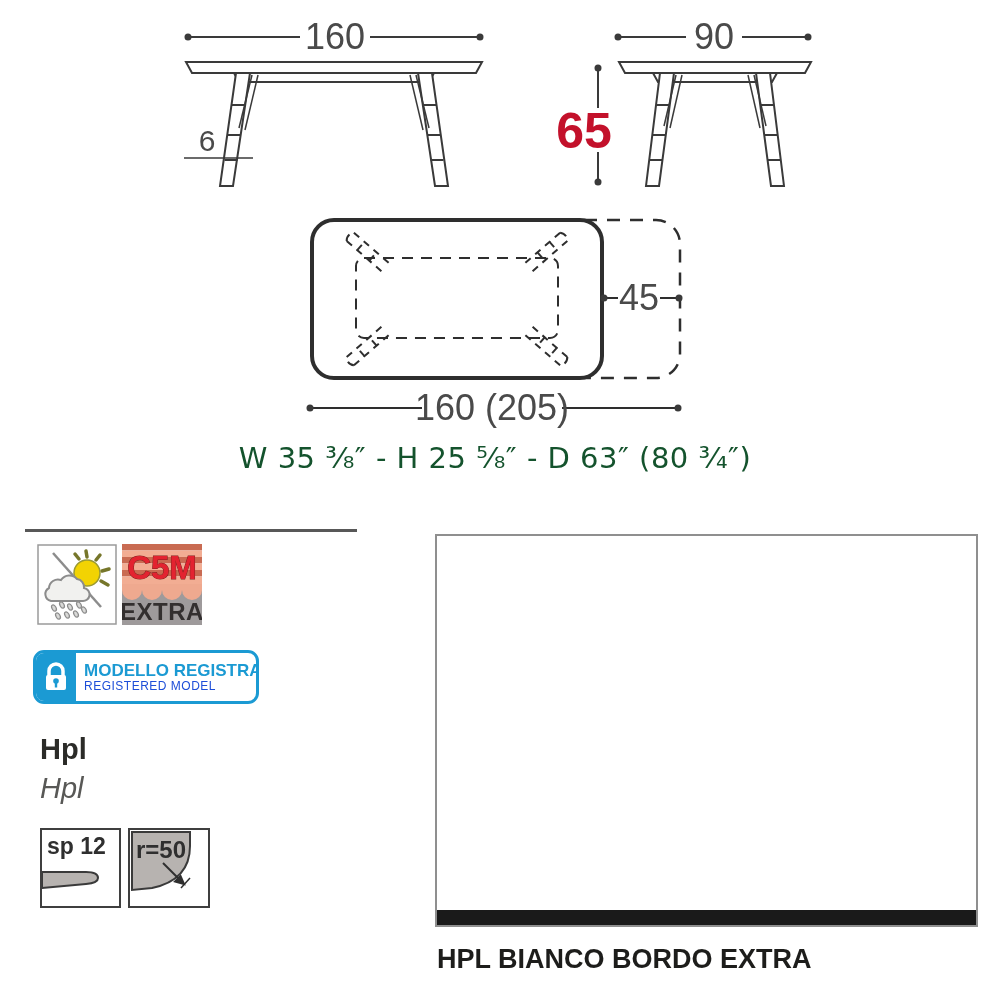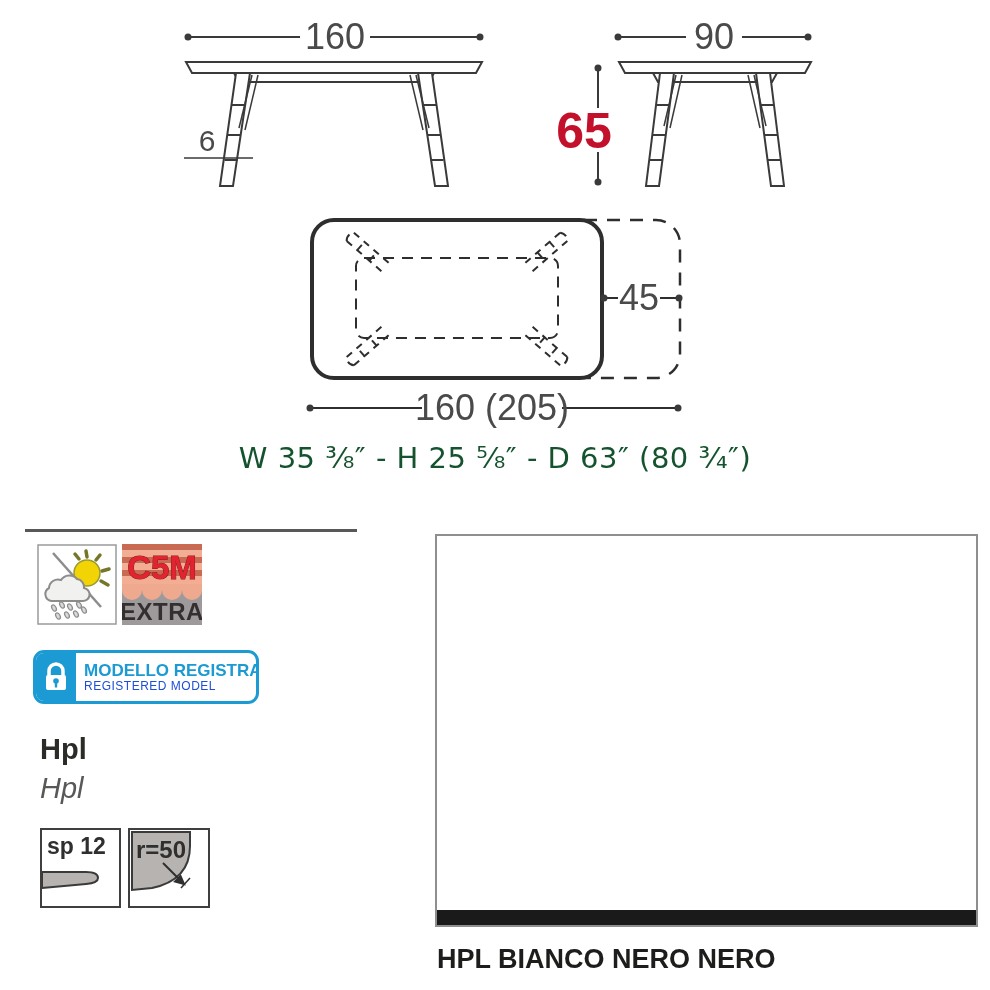--- a/index.html
+++ b/index.html
@@ -240,15 +240,15 @@
     <g stroke="#2f2f2f" stroke-width="2" fill="#2f2f2f">
       <line x1="33" y1="33" x2="50" y2="50"></line>
       <polygon points="54,54 45,51.5 50.5,46"></polygon>
       <line x1="51" y1="58" x2="60" y2="48" stroke-width="1.5" fill="none"></line>
     </g>
   </svg>
 
   <div id="swatch" class="abs">
     <div class="edge"></div>
   </div>
-  <div id="finish-caption" class="abs">HPL BIANCO NERO NERO</div>
+  <div id="finish-caption" class="abs">HPL BIANCO BORDO EXTRA</div>
 
 </div>
 
 </body></html>

